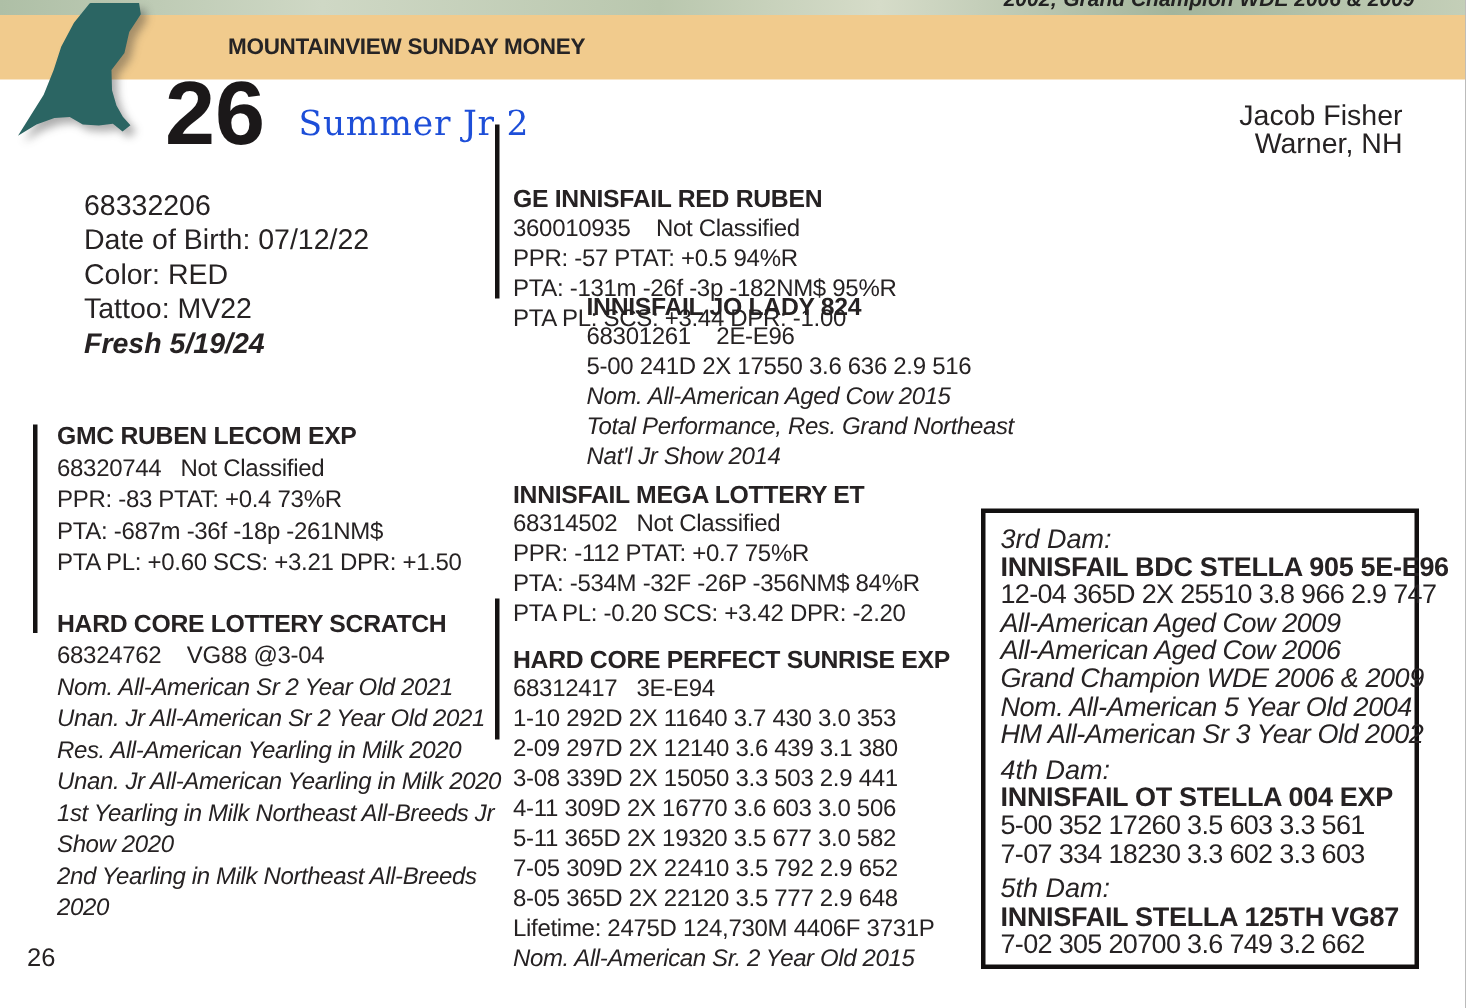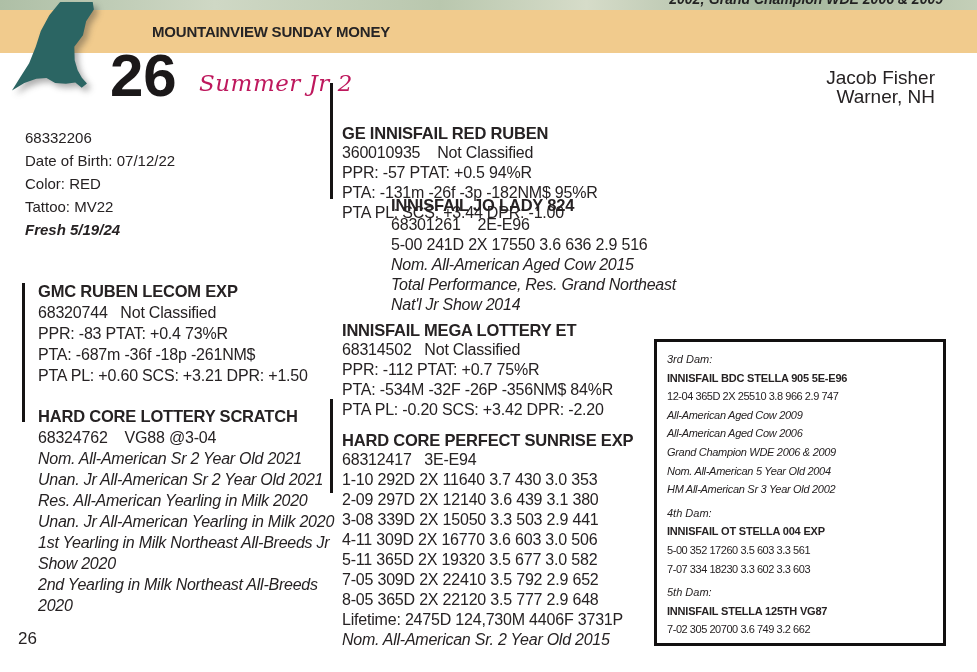--- a/index.html
+++ b/index.html
@@ -18,38 +18,38 @@
   }
   
   .band{position:absolute;left:0;top:10px;width:977px;height:43px;background:var(--c-band,#f1cb8d);}
   .title{
     position:absolute;left:152px;top:0;height:43px;line-height:44px;
     font-size:15px;font-weight:bold;letter-spacing:-0.2px;color:#262425;
   }
   .map{position:absolute;left:10px;top:2px;filter:drop-shadow(4px 4px 3px rgba(50,50,50,.40));}
   .lot{position:absolute;left:110px;top:46px;font-size:60px;line-height:1;font-weight:700;color:#1b1819;}
   .cls{
-    position:absolute;left:199px;top:70px;font-family:"DejaVu Serif",serif;font-style:italic;
-    font-size:23px;color:#be185d;letter-spacing:0.5px;
+    position:absolute;left:199px;top:70px;font-family:"DejaVu Serif",serif;
+    font-size:23px;color:#1d4ed8;letter-spacing:0.5px;
   }
   .consignor{position:absolute;right:42px;top:68px;text-align:right;font-size:19px;line-height:19px;}
-  .info{position:absolute;left:25px;top:126px;font-size:15px;line-height:23px;}
+  .info{position:absolute;left:56px;top:126px;font-size:19px;line-height:23px;}
   .info .bi{font-weight:bold;font-style:italic;}
   
   .blk{position:absolute;font-size:16px;}
   .col-l{line-height:21px;}
   .col-m{line-height:20px;}
   .bname{font-weight:bold;font-size:16.5px;letter-spacing:-0.2px;white-space:nowrap;}
   .ln{white-space:pre;letter-spacing:-0.2px;}
   .wrap{white-space:pre-wrap;font-style:italic;letter-spacing:-0.25px;}
   .vbar{position:absolute;width:3px;background:#151313;}
   
   .dambox{
     position:absolute;left:654px;top:339px;width:292px;height:307px;box-sizing:border-box;
-    border:3px solid #121010;padding:8px 10px;font-size:11px;line-height:18.6px;
+    border:3px solid #121010;padding:8px 10px;font-size:18px;line-height:18.6px;
   }
   .dambox .dlabel{font-style:italic;}
   .dambox .dname{font-weight:bold;letter-spacing:-0.2px;white-space:nowrap;}
   .dambox .rec{white-space:nowrap;letter-spacing:-0.45px;}
   .dambox .aw{font-style:italic;white-space:nowrap;letter-spacing:-0.3px;}
   .dambox .gap{margin-top:5px;}
   .pagenum{position:absolute;left:18px;top:629px;font-size:17px;}
 </style>
 </head>
 <body>

